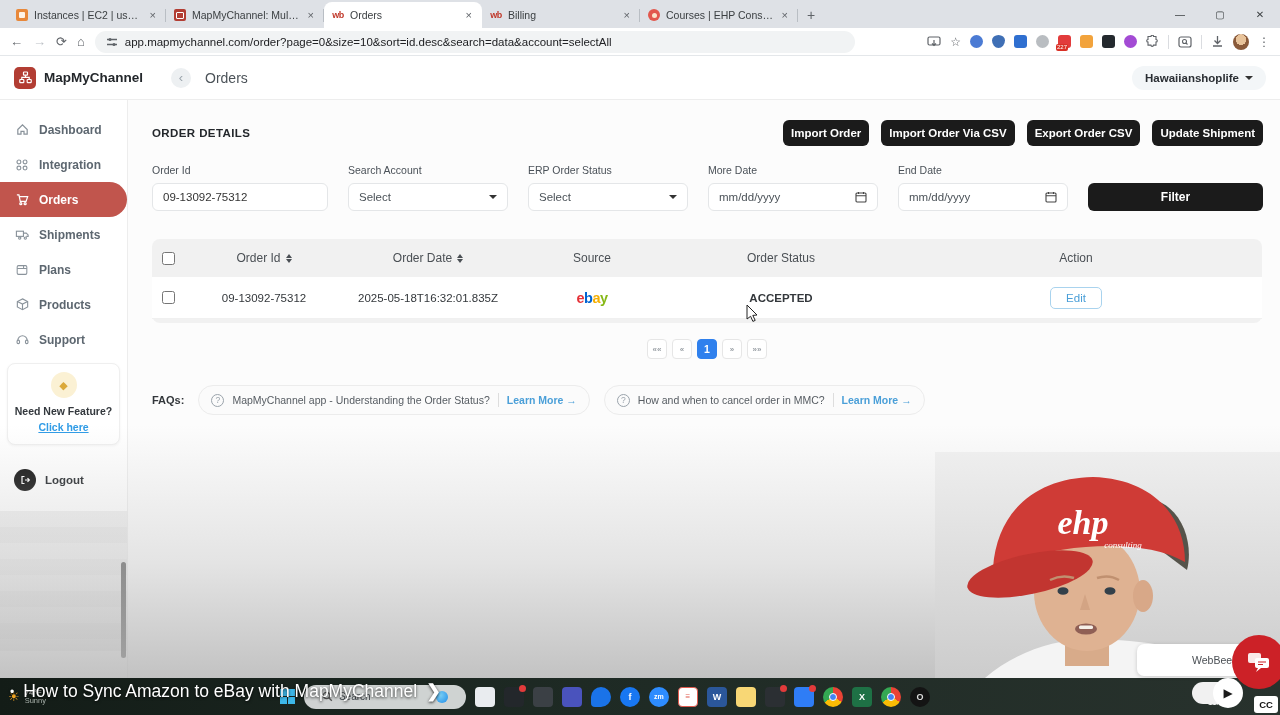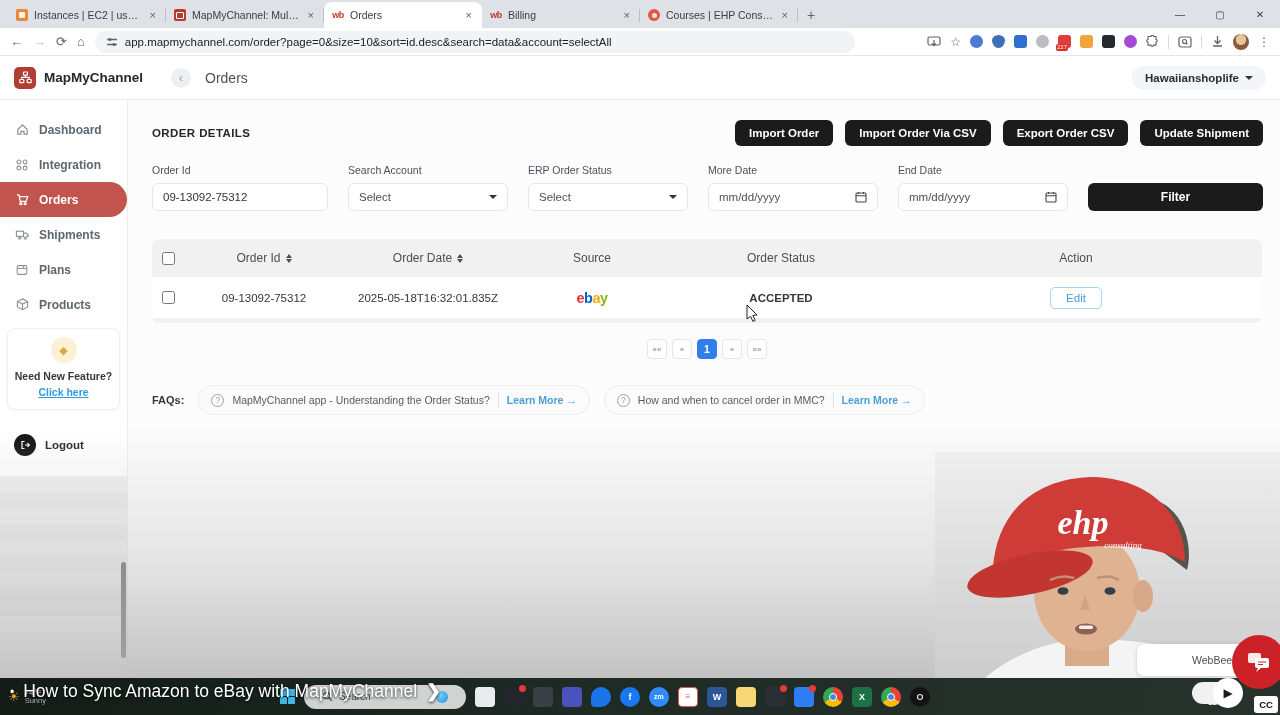--- a/index.html
+++ b/index.html
@@ -63,21 +63,21 @@
   .logout-ico { width:22px; height:22px; border-radius:50%; background:#111; display:flex; align-items:center; justify-content:center; }
   .logout-label { font-size:11.5px; font-weight:bold; color:#23272b; }
   .side-stripes { margin-top:20px; height:140px; background:repeating-linear-gradient(180deg,#e4e4e4 0 16px,#d8d8d8 16px 32px); opacity:.55; }
   .side-scroll { position:absolute; right:1px; top:462px; width:5px; height:96px; background:#5f5f5f; border-radius:3px; }
 
   
   .main { flex:1; background:#fcfcfc; padding:20px 18px 0 24px; position:relative; }
   .content-head { display:flex; align-items:center; }
   .section-title { font-size:11.5px; font-weight:bold; letter-spacing:.4px; color:#23272b; }
   .head-actions { margin-left:auto; display:flex; gap:12px; }
-  .btn-dark { background:#1b1b1b; color:#fff; font-size:11.5px; font-weight:bold; padding:7px 14px; border-radius:6px; border:none; font-family:inherit; }
+  .btn-dark { background:#1b1b1b; color:#fff; font-size:11.5px; font-weight:bold; padding:7px 8px; border-radius:6px; border:none; font-family:inherit; }
 
   .filters { display:flex; gap:20px; margin-top:18px; align-items:flex-end; }
   .field { display:flex; flex-direction:column; gap:7px; }
   .f-label { font-size:10.5px; color:#4a5158; }
   .f-box { height:28px; border:1px solid #e4e6e8; border-radius:6px; background:#fff; font-size:11.5px; color:#333; padding:0 10px; display:flex; align-items:center; }
   .w-id { width:176px; } .w-sel { width:160px; } .w-date { width:170px; }
   input.f-box { font-family:inherit; outline:none; width:100%; }
   .f-sel, .f-date { justify-content:space-between; color:#4b5258; }
   .btn-filter { width:175px; height:28px; background:#1b1b1b; color:#fff; font-size:12px; font-weight:bold; border:none; border-radius:6px; font-family:inherit; }
 
@@ -328,20 +328,32 @@
         <span class="s-ico">
             <svg width="15" height="15" viewBox="0 0 16 16">
               <g fill="none" stroke="#8a939b" stroke-width="1.2">
                 <path d="M8 2l5.5 2.8v5.8L8 13.5 2.5 10.6V4.8z"></path>
                 <path d="M2.5 4.8L8 7.5l5.5-2.7M8 7.5v6"></path>
               </g>
             </svg>
           </span>
         <span>Products</span>
       </div>
+      <div class="side-item">
+        <span class="s-ico">
+            <svg width="15" height="15" viewBox="0 0 16 16">
+              <g fill="none" stroke="#8a939b" stroke-width="1.2">
+                <path d="M3 9a5 5 0 0110 0"></path>
+                <rect x="2.2" y="8.6" width="2.6" height="3.8" rx="1.2"></rect>
+                <rect x="11.2" y="8.6" width="2.6" height="3.8" rx="1.2"></rect>
+              </g>
+            </svg>
+          </span>
+        <span>Support</span>
+      </div>
 
       <div class="feature-card">
         <div class="feat-ico">◆</div>
         <div class="feat-title">Need New Feature?</div>
         <span class="feat-link">Click here</span>
       </div>
 
       <div class="logout-row">
         <span class="logout-ico">
             <svg width="12" height="12" viewBox="0 0 12 12">

